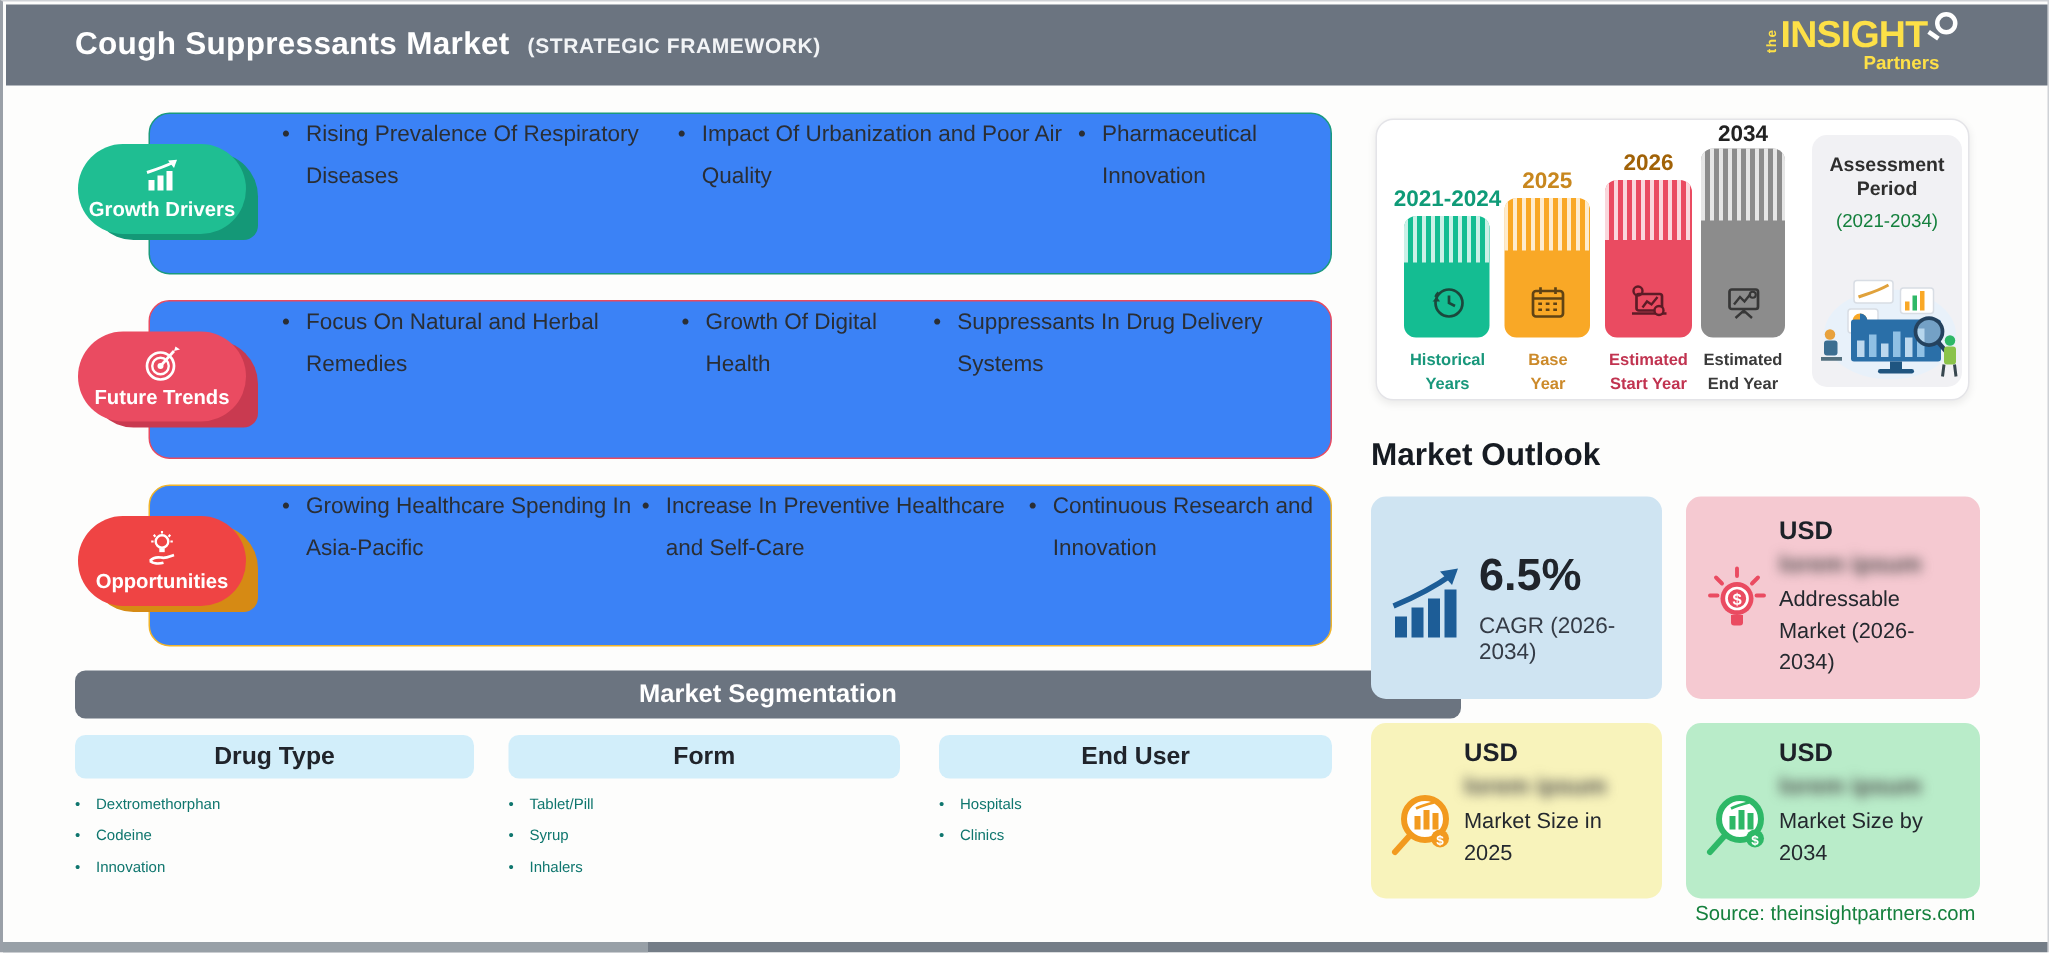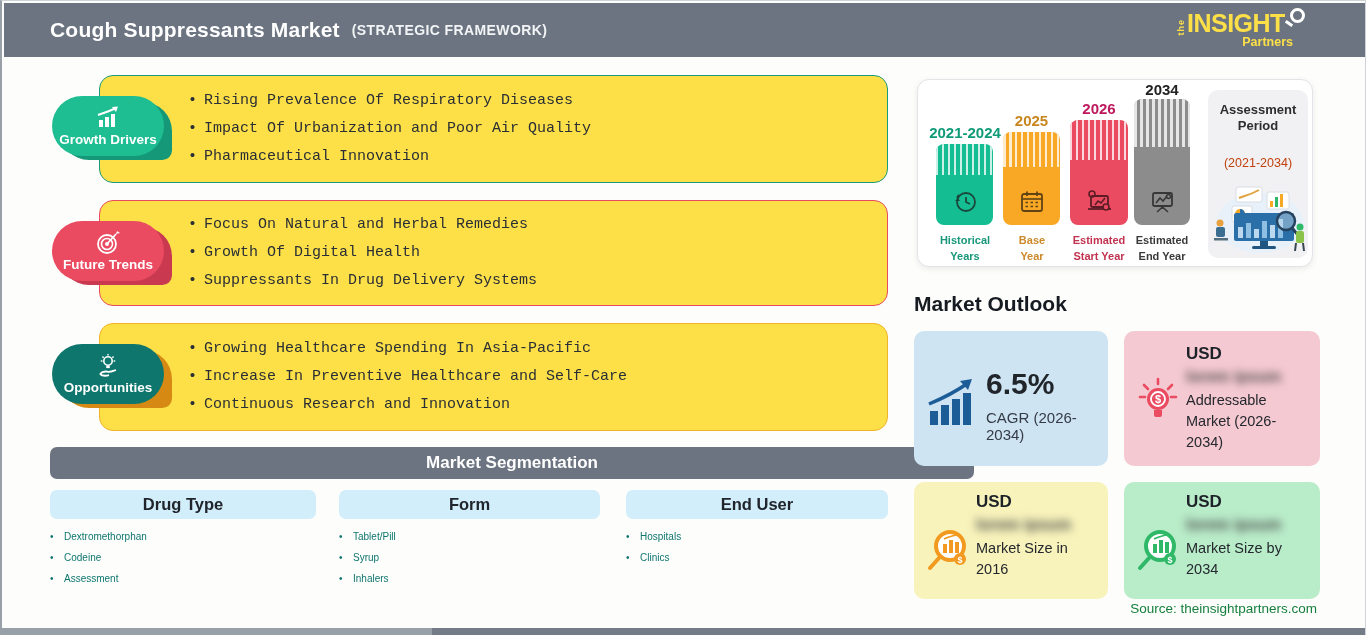--- a/index.html
+++ b/index.html
@@ -15,39 +15,39 @@
   .header-subtitle { color:#f2f4f6; font-size:14px; font-weight:bold; margin-left:12px; letter-spacing:.4px; }
   .logo { position:absolute; right:58px; top:8px; width:130px; height:40px; color:#fde047; }
   .logo-row { display:flex; align-items:flex-end; }
   .logo-the { font-size:9px; font-weight:bold; writing-mode:vertical-rl; transform:rotate(180deg); letter-spacing:1px; margin-right:1px; line-height:9px; }
   .logo-insight { font-size:25px; font-weight:bold; letter-spacing:-.5px; line-height:24px; }
   .logo-lens { position:absolute; right:2px; top:-3px; width:15px; height:15px; border:3px solid #fff; border-radius:50%; }
   .logo-handle { position:absolute; right:14px; top:11px; width:8px; height:3px; background:#fff; transform:rotate(35deg); }
   .logo-partners { font-size:12.5px; font-weight:bold; text-align:right; margin-top:0; padding-right:14px; }
 
   
-  .fw-box { position:absolute; left:97px; width:789px; border-radius:14px; background:#fde047;
-            display:flex; flex-direction:column; justify-content:center; padding-left:88px;font-family:Liberation Mono, monospace; }
+  .fw-box { position:absolute; left:97px; width:789px; border-radius:14px; background:#3b82f6;
+            display:flex; flex-direction:row; justify-content:center; padding-left:88px; }
   .fw-box.g { top:74px; height:108px; border:1.6px solid #1a9a7d; }
   .fw-box.r { top:199px; height:106px; border:1.6px solid #e84a60; }
   .fw-box.o { top:322px; height:108px; border:1.6px solid #f0b42a; }
   .fw-bullet { font-size:15px; color:#2a2e35; line-height:28px; position:relative; padding-left:16px; }
   .fw-bullet::before { content:"•"; position:absolute; left:0; top:0; color:#2a2e35; }
 
   .badge { position:absolute; left:50px; width:116px; height:62px; }
   .badge.g { top:95px; } .badge.r { top:220px; } .badge.o { top:343px; }
   .badge-shadow { position:absolute; left:8px; top:6px; width:112px; height:58px; border-radius:30px 30px 10px 30px; }
   .badge.g .badge-shadow { background:#149877; }
   .badge.r .badge-shadow { background:#c93a50; }
   .badge.o .badge-shadow { background:#d68a14; }
   .badge-main { position:absolute; left:0; top:0; width:112px; height:60px; border-radius:30px;
                 display:flex; flex-direction:column; align-items:center; justify-content:center; gap:1px; }
   .badge.g .badge-main { background:#1fbe92; }
   .badge.r .badge-main { background:#ea4b61; }
-  .badge.o .badge-main { background:#0f766e; }
+  .badge.o .badge-main { background:#ef4444; }
   .badge-label { color:#fff; font-size:13.5px; font-weight:bold; }
   .badge-icon { width:28px; height:26px; }
 
   
   .seg-title-bar { position:absolute; left:48px; top:446px; width:924px; height:32px; background:#6b7480;
                    border-radius:7px; display:flex; align-items:center; justify-content:center; }
   .seg-title { color:#fff; font-size:17px; font-weight:bold; }
   .seg-col-header { position:absolute; top:489px; height:29px; background:#d2eefa; border-radius:7px;
                     display:flex; align-items:center; justify-content:center; font-size:16.5px; font-weight:bold; color:#20242b; }
   .seg-col-header.c0 { left:48px;  width:266px; }
@@ -66,31 +66,31 @@
                   border-radius:8px 8px 0 0;
                   background:repeating-linear-gradient(90deg, rgba(255,255,255,.78) 0 2.5px, rgba(255,255,255,0) 2.5px 6px); }
   .tbar.b0 { left:18px;  width:57px; top:64px; height:81px;  background:#14bd92; }
   .tbar.b1 { left:85px;  width:57px; top:52px; height:93px;  background:#f9a826; }
   .tbar.b2 { left:152px; width:58px; top:40px; height:105px; background:#ea4b61; }
   .tbar.b3 { left:216px; width:56px; top:19px; height:126px; background:#8c8c8c; }
   .tbar-icon { position:absolute; left:50%; transform:translateX(-50%); bottom:8px; width:30px; height:30px; opacity:.8; }
   .tyear { position:absolute; font-size:15px; font-weight:bold; text-align:center; }
   .tyear.b0 { left:0px;   width:94px;  top:44px; color:#0f9b78; }
   .tyear.b1 { left:85px;  width:57px;  top:32px; color:#c8871e; }
-  .tyear.b2 { left:152px; width:58px;  top:20px; color:#be185d; }
+  .tyear.b2 { left:152px; width:58px;  top:20px; color:#a16207; }
   .tyear.b3 { left:216px; width:56px;  top:1px;  color:#222222; }
   .tcap { position:absolute; top:152px; width:86px; font-size:11px; font-weight:bold; text-align:center; line-height:16px; }
   .tcap.b0 { left:4px;   color:#18977b; }
   .tcap.b1 { left:71px;  color:#cc8a2a; }
   .tcap.b2 { left:138px; color:#c13350; }
   .tcap.b3 { left:201px; color:#3a3a3a; }
   .assessment { position:absolute; left:290px; top:10px; width:100px; height:168px; background:#f1f1f4;
                 border-radius:10px; padding-top:12px; text-align:center; }
   .assessment-title { font-size:13px; font-weight:bold; color:#2e2e2e; line-height:16px; }
-  .assessment-range { font-size:12.5px; color:#c2410c; margin-top:22px; }
+  .assessment-range { font-size:12.5px; color:#15803d; margin-top:6px; }
   .illustration { position:absolute; left:2px; bottom:3px; width:96px; height:72px; }
 
   
   .mo-heading { position:absolute; left:912px; top:291px; font-size:21px; font-weight:bold; color:#161b22; }
   .mo-card { position:absolute; border-radius:10px; }
   .mo-card.c0 { left:912px;  top:330px; width:194px; height:135px; background:#cfe4f2; }
   .mo-card.c1 { left:1122px; top:330px; width:196px; height:135px; background:#f5c9d1; }
   .mo-card.c2 { left:912px;  top:481px; width:194px; height:117px; background:#f8f3bb; }
   .mo-card.c3 { left:1122px; top:481px; width:196px; height:117px; background:#b9ecc9; }
   .cagr-icon { position:absolute; left:12px; top:46px; width:52px; height:52px; }
@@ -186,21 +186,21 @@
 
   <div class="seg-title-bar">
     <span class="seg-title">Market Segmentation</span>
   </div>
   <div class="seg-col-header c0">Drug Type</div>
   <div class="seg-col-header c1">Form</div>
   <div class="seg-col-header c2">End User</div>
   <ul class="seg-list c0">
     <li>Dextromethorphan</li>
     <li>Codeine</li>
-    <li>Assessment</li>
+    <li>Innovation</li>
   </ul>
   <ul class="seg-list c1">
     <li>Tablet/Pill</li>
     <li>Syrup</li>
     <li>Inhalers</li>
   </ul>
   <ul class="seg-list c2">
     <li>Hospitals</li>
     <li>Clinics</li>
   </ul>
@@ -334,21 +334,21 @@
       <rect x="25" y="14" width="4" height="13" fill="#f29a1f"></rect>
       <rect x="31" y="16" width="4" height="11" fill="#f29a1f"></rect>
       <path d="M20 13 C24 11 28 10 32 9" stroke="#f29a1f" stroke-width="1.8" fill="none"></path>
       <path d="M15 32 L6 42" stroke="#f29a1f" stroke-width="4" stroke-linecap="round"></path>
       <circle cx="36" cy="33" r="6" fill="#f29a1f"></circle>
       <text x="36" y="37" text-anchor="middle" font-size="9" font-weight="bold" fill="#fff" font-family="Liberation Sans, sans-serif">$</text>
     </svg>
     <div class="usd-text">
       <div class="usd-currency">USD</div>
       <div class="blurred">lorem ipsum</div>
-      <div class="usd-label">Market Size in 2016</div>
+      <div class="usd-label">Market Size in 2025</div>
     </div>
   </div>
 
   <div class="mo-card c3">
     <svg class="usd-icon" viewBox="0 0 48 52">
       <circle cx="26" cy="20" r="14" fill="#fff" stroke="#2eb867" stroke-width="4"></circle>
       <rect x="19" y="18" width="4" height="9" fill="#2eb867"></rect>
       <rect x="25" y="14" width="4" height="13" fill="#2eb867"></rect>
       <rect x="31" y="16" width="4" height="11" fill="#2eb867"></rect>
       <path d="M20 13 C24 11 28 10 32 9" stroke="#2eb867" stroke-width="1.8" fill="none"></path>

